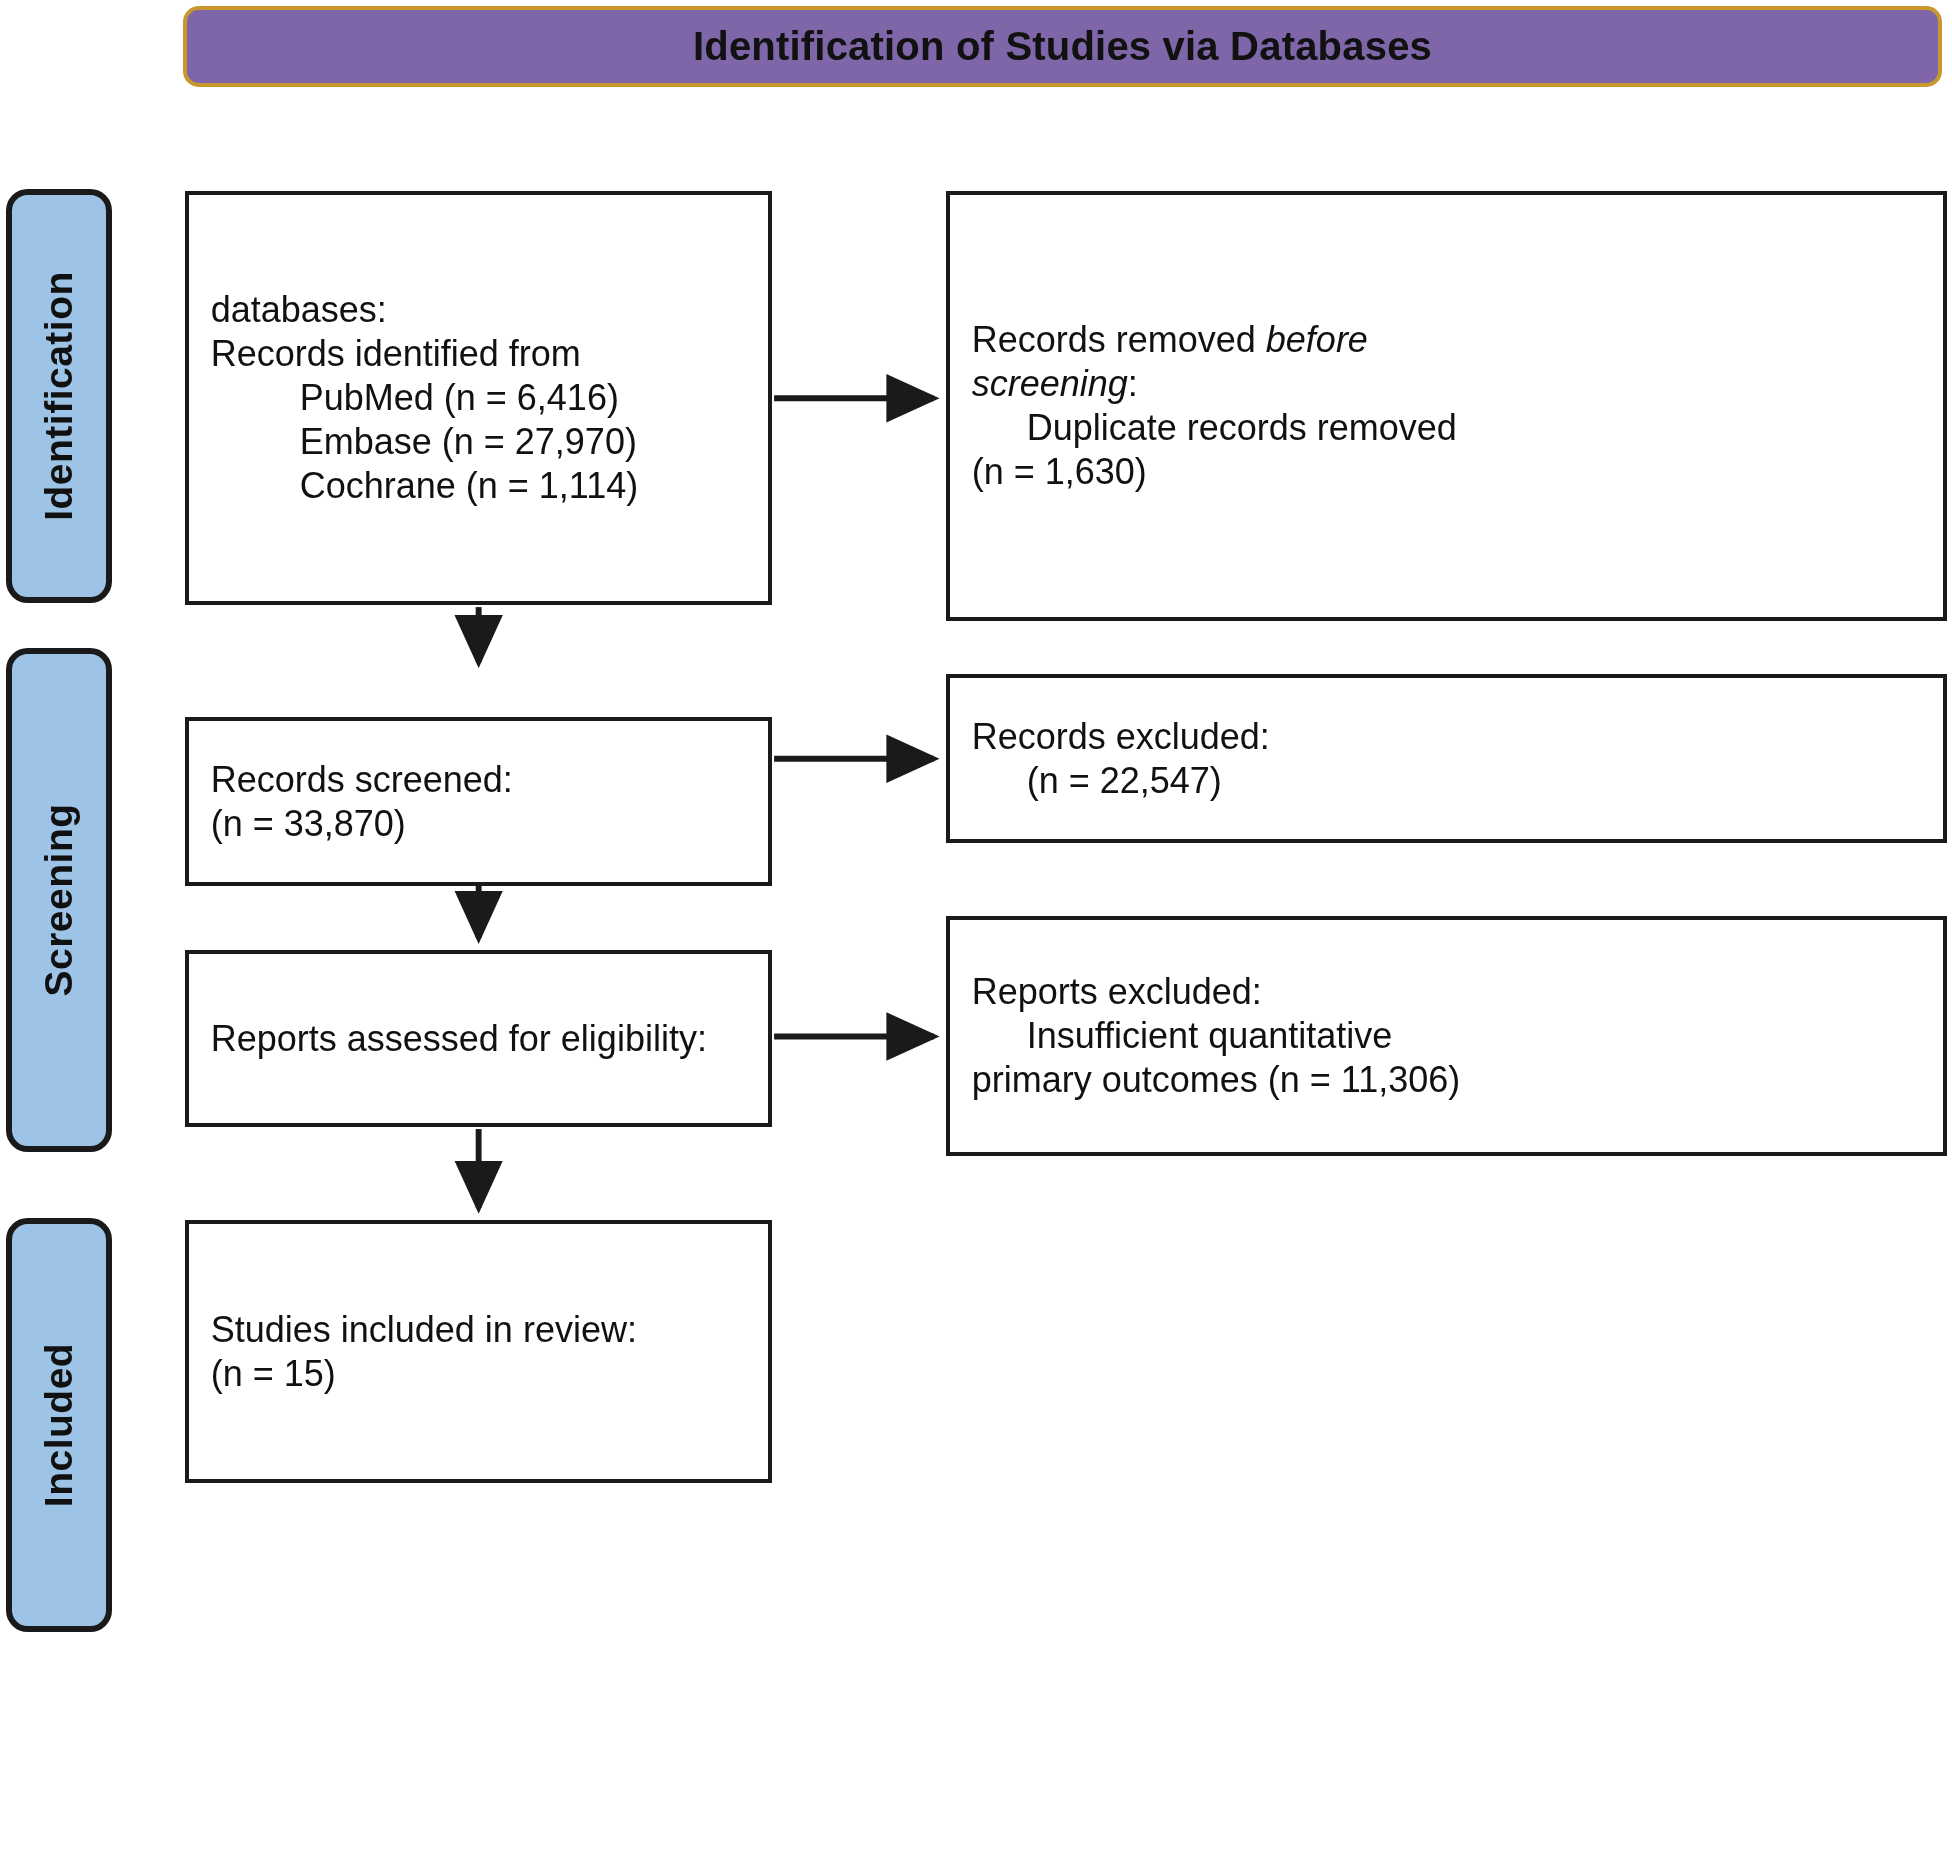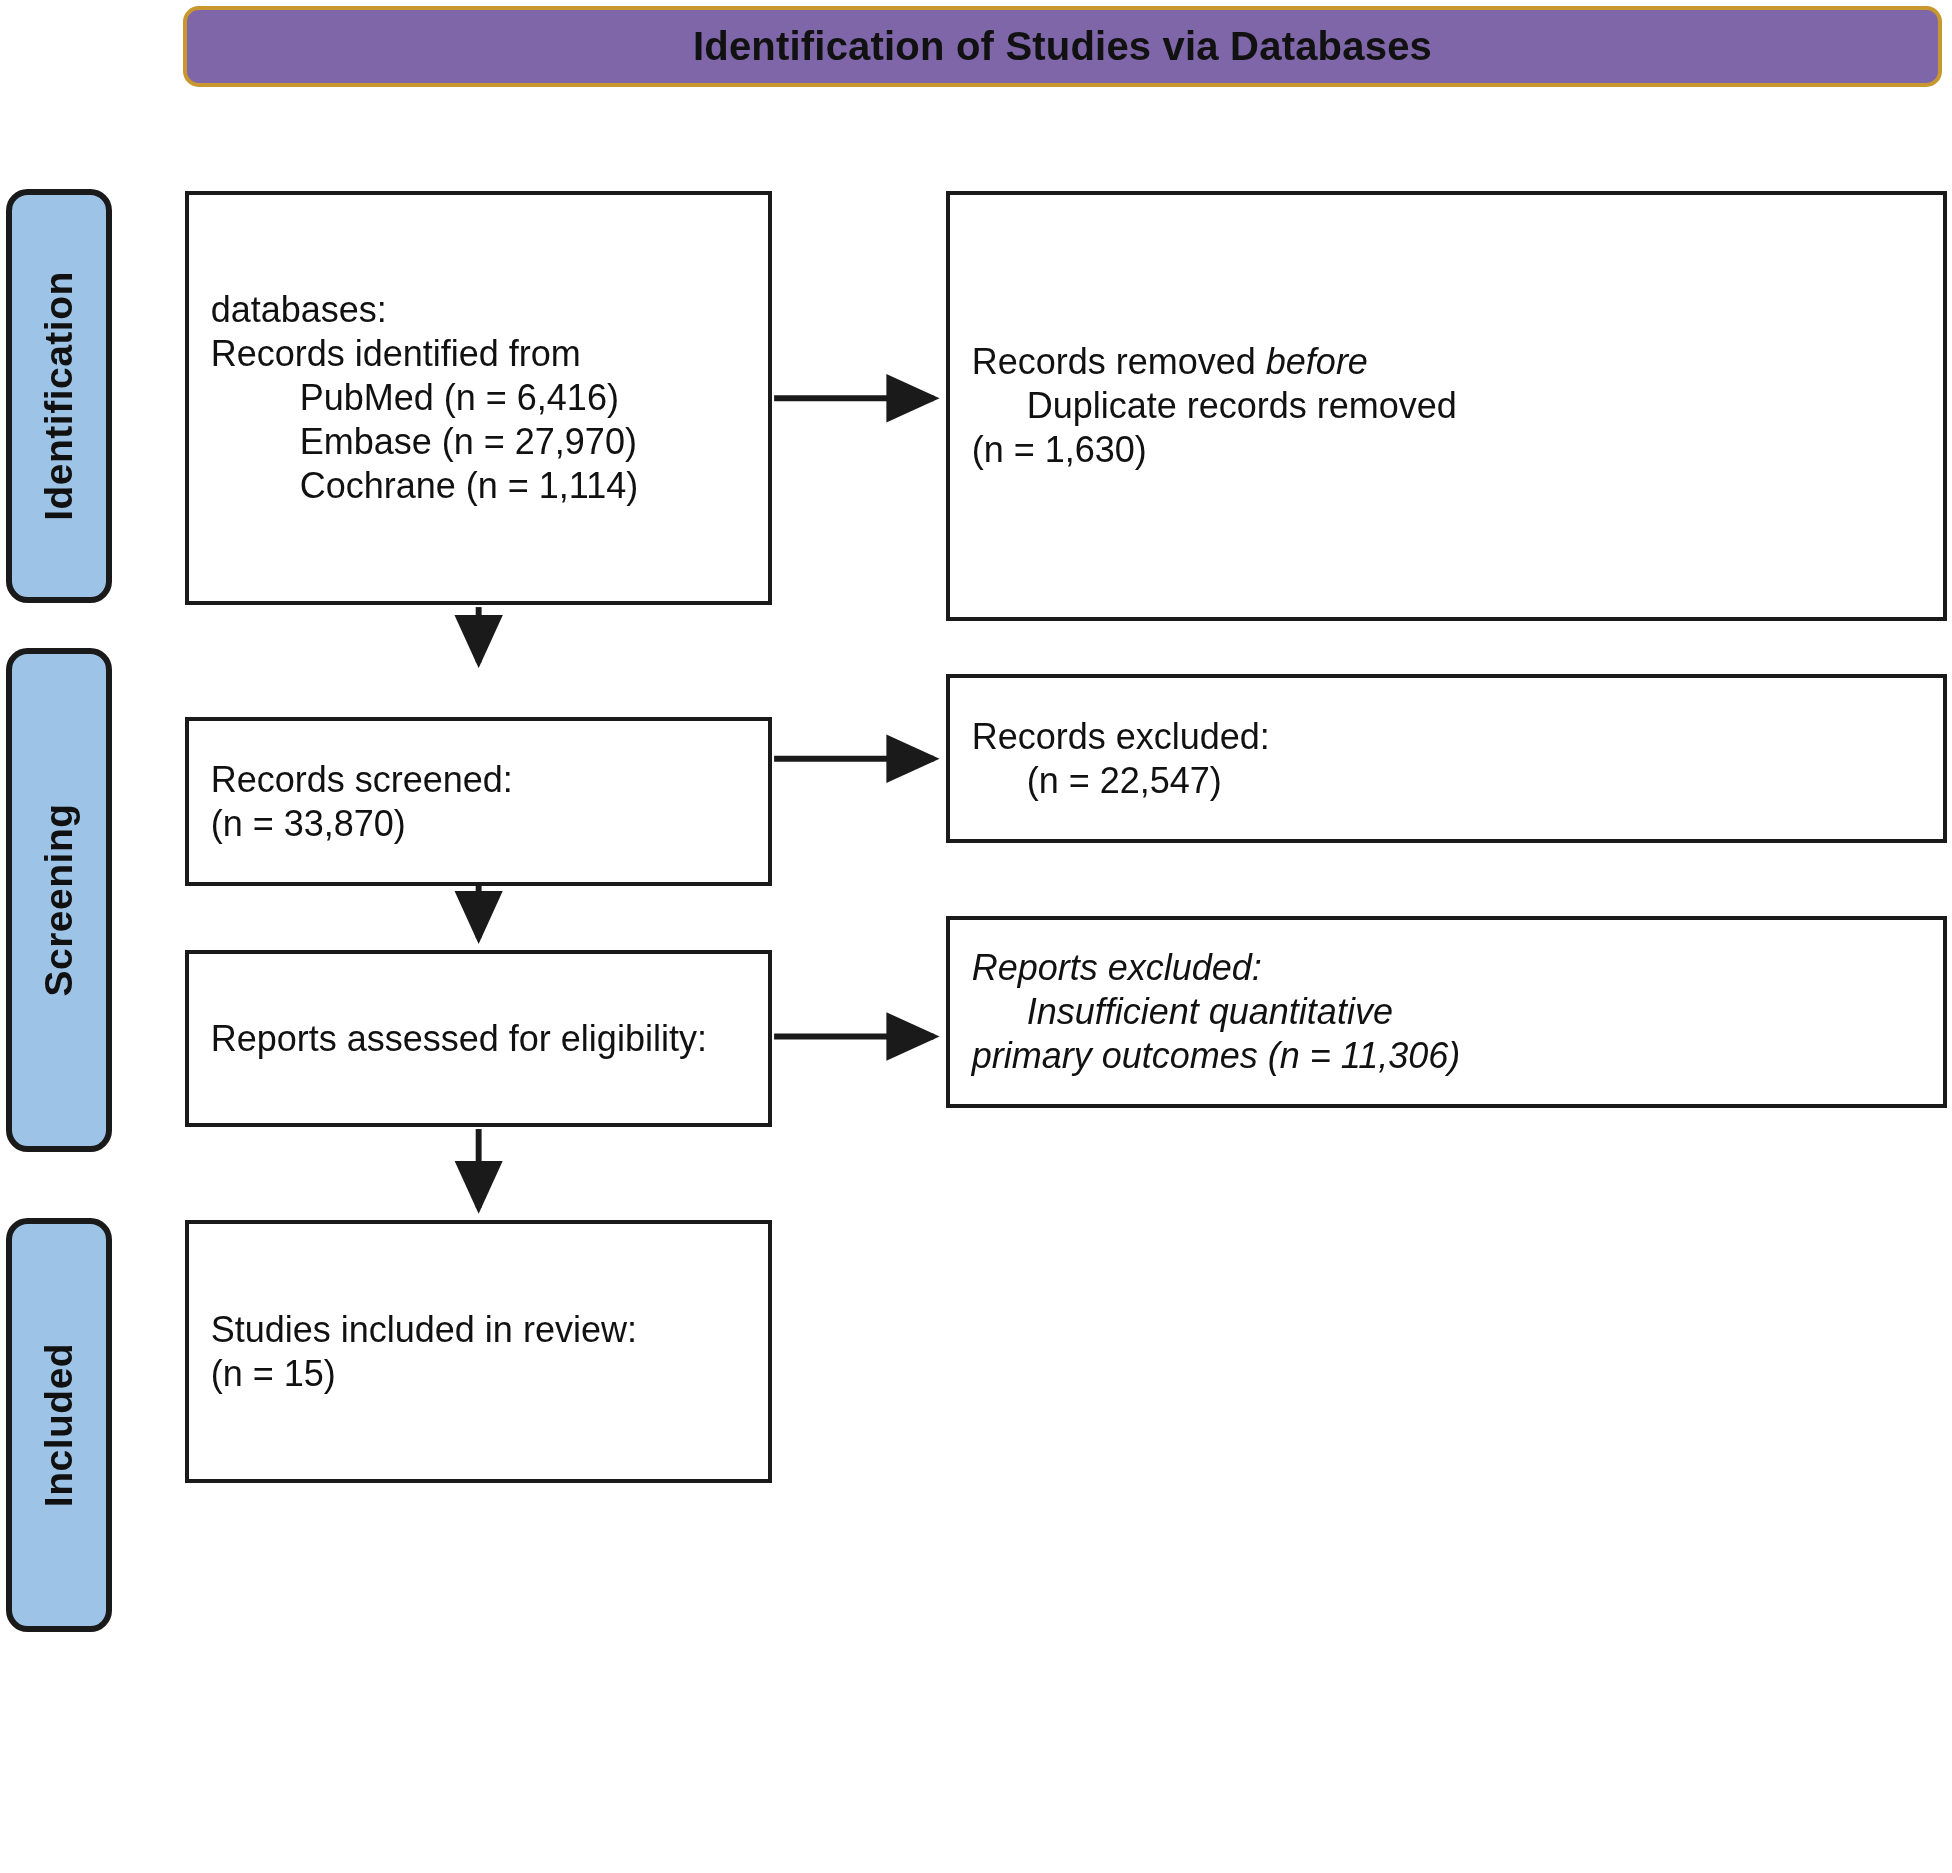--- a/index.html
+++ b/index.html
@@ -93,21 +93,21 @@
   .flow-box .box-line.indent-sm {
     padding-left: 55px;
   }
   .ital { font-style: italic; }
 
   #box-records-identified { left: 185px; top: 191px;  width: 587px; height: 414px; }
   #box-records-removed    { left: 946px; top: 191px;  width: 1001px; height: 430px; }
   #box-records-screened   { left: 185px; top: 674px;  width: 587px; height: 169px; margin-top: 43px; }
   #box-records-excluded   { left: 946px; top: 674px;  width: 1001px; height: 169px; }
   #box-reports-assessed   { left: 185px; top: 950px;  width: 587px; height: 177px; }
-  #box-reports-excluded   { left: 946px; top: 916px;  width: 1001px; height: 192px; font-style: italic; }
+  #box-reports-excluded   { left: 946px; top: 916px;  width: 1001px; height: 240px; }
   #box-studies-included   { left: 185px; top: 1220px; width: 587px; height: 263px; }
 
   
   #connectors {
     position: absolute;
     left: 0;
     top: 0;
     width: 1952px;
     height: 1874px;
     pointer-events: none;
@@ -162,20 +162,23 @@
       <div class="box-line indent">Embase (n = 27,970)</div>
       <div class="box-line indent">Cochrane (n = 1,114)</div>
     </div>
   </div>
 
   <div class="flow-box" id="box-records-removed">
     <div class="box-text">
       <div class="box-line">
         <span>Records removed </span><span class="ital">before</span>
       </div>
+      <div class="box-line">
+        <span class="ital">screening</span><span>:</span>
+      </div>
       <div class="box-line indent-sm">Duplicate records removed</div>
       <div class="box-line">(n = 1,630)</div>
     </div>
   </div>
 
   <div class="flow-box" id="box-records-screened">
     <div class="box-text">
       <div class="box-line">Records screened:</div>
       <div class="box-line">(n = 33,870)</div>
     </div>

